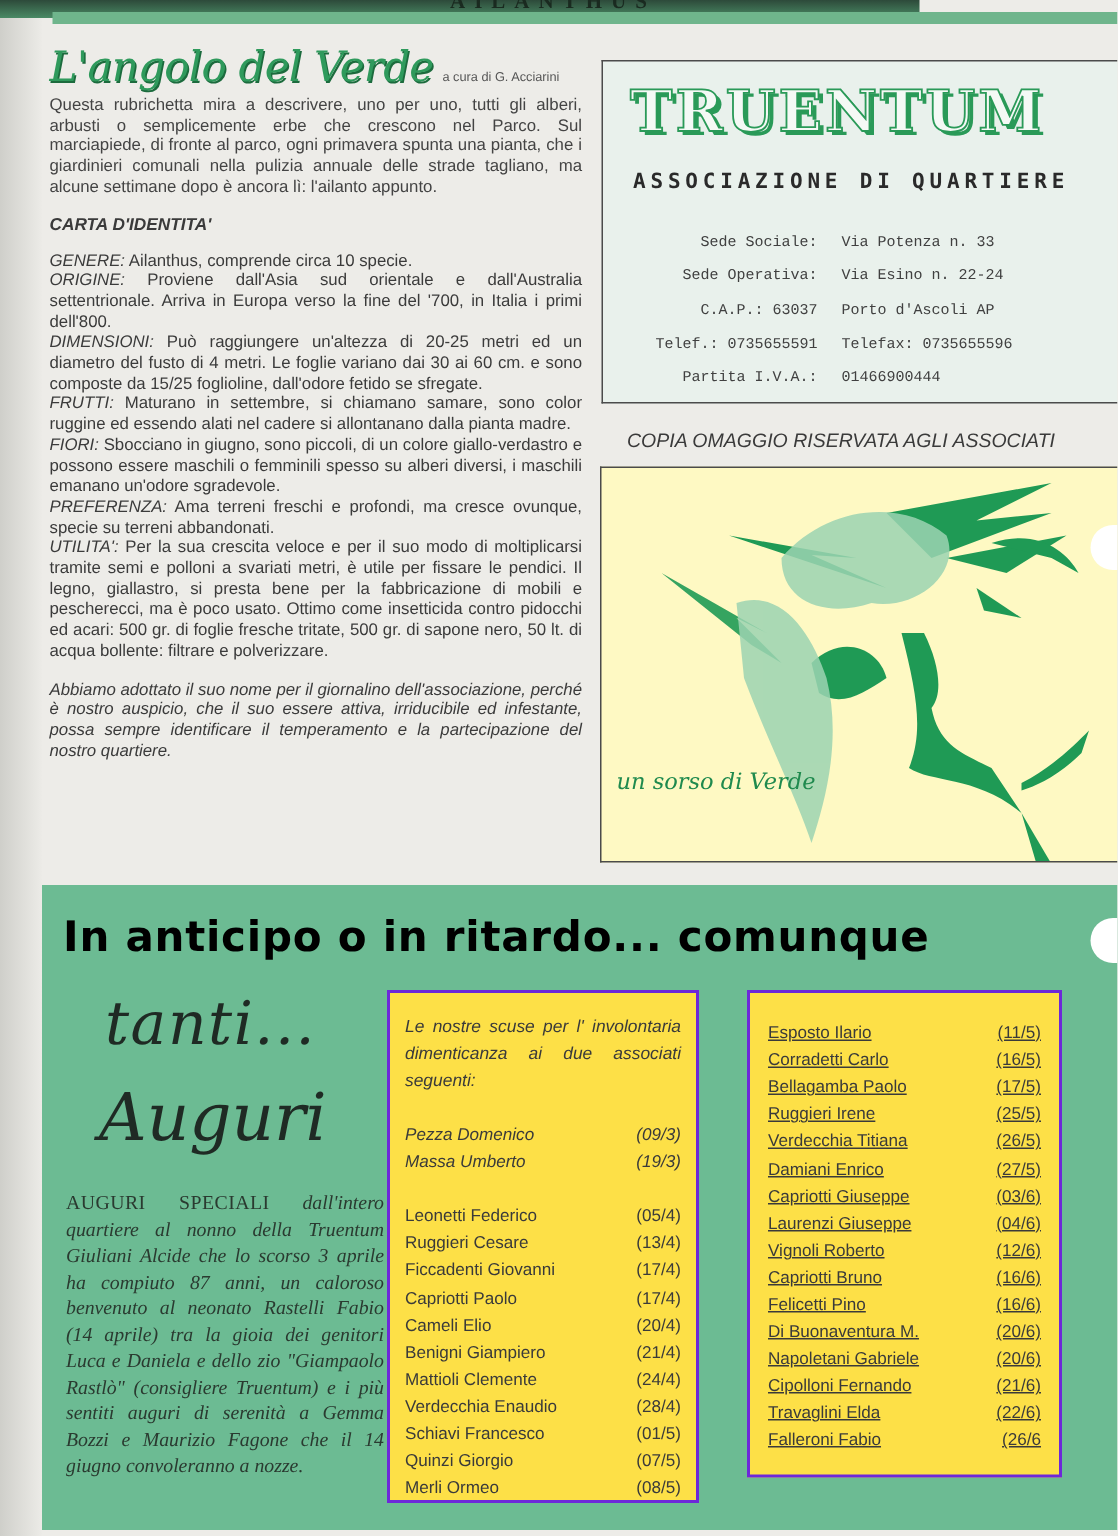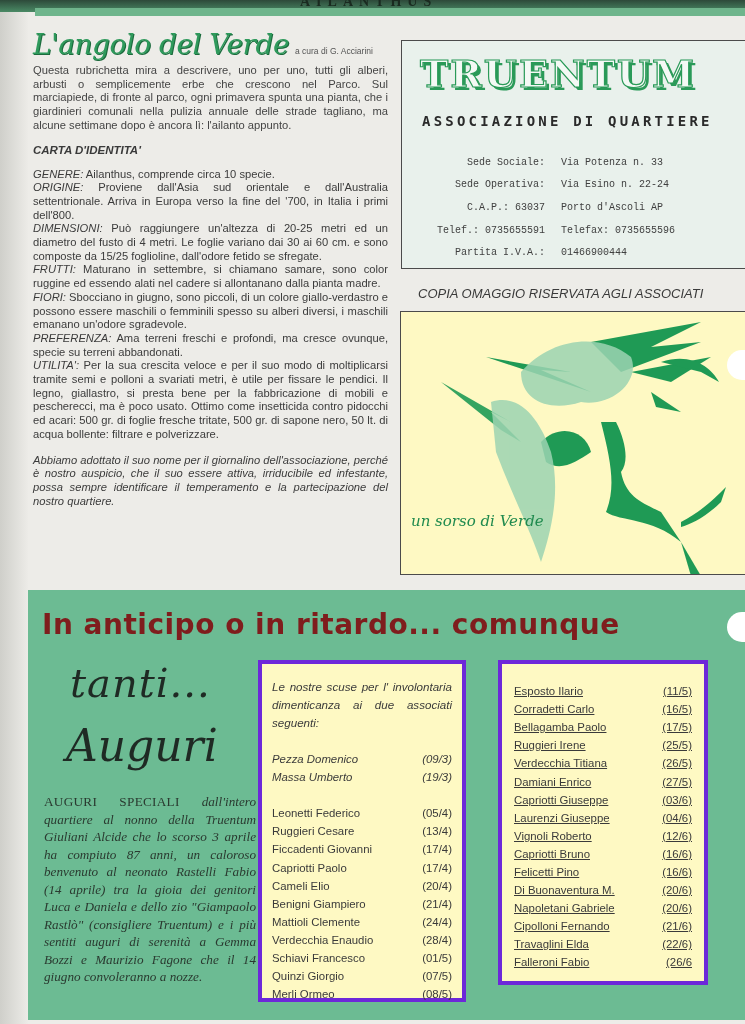--- a/index.html
+++ b/index.html
@@ -4,21 +4,21 @@
 <style>
   * { box-sizing: border-box; margin: 0; padding: 0; }
   html, body { width: 745px; height: 1024px; overflow: hidden; }
   body {
     background: #edece8;
     font-family: "Liberation Sans", sans-serif;
     color: #3a3a3a;
     position: relative;
   }
   .top-strip {
-    position: absolute; left: 0; top: 0; width: 745px; height: 12px;
+    position: absolute; left: 0; top: 0; width: 613px; height: 12px;
     background: linear-gradient(#2d4a3a, #4a8a65);
   }
   .top-strip-title {
     position: absolute; left: 300px; top: -6px;
     font-family: "Liberation Serif", serif; font-weight: bold; font-size: 14px;
     letter-spacing: 6px; color: #1a2a20;
   }
   .green-band {
     position: absolute; left: 35px; top: 8px; width: 710px; height: 8px;
     background: #6fb58c;
@@ -92,41 +92,41 @@
   }
 
   
   .auguri-section {
     position: absolute; left: 28px; top: 590px; width: 717px; height: 430px;
     background: #6cbb93;
   }
   .auguri-heading {
     position: absolute; left: 14px; top: 18px;
     font-family: "DejaVu Sans", sans-serif; font-weight: bold;
-    font-size: 28px; color: #7f1d1d; letter-spacing: 0.5px; white-space: nowrap;
+    font-size: 28px; color: #000000; letter-spacing: 0.5px; white-space: nowrap;
   }
   .tanti {
     position: absolute; left: 42px; top: 70px;
     font-family: "DejaVu Serif", serif; font-style: italic;
     font-size: 40px; color: #1f2a24; letter-spacing: 1px;
   }
   .auguri-script {
     position: absolute; left: 38px; top: 130px;
     font-family: "DejaVu Serif", serif; font-style: italic;
     font-size: 44px; color: #1f2a24;
   }
   .speciali {
     position: absolute; left: 16px; top: 203px; width: 212px;
     font-family: "Liberation Serif", serif; font-style: italic;
     font-size: 13.2px; line-height: 17.5px; text-align: justify; color: #2a3a30;
   }
   .speciali .caps { font-style: normal; letter-spacing: 0.3px; }
 
   .card {
-    position: absolute; background: #fef9c3; border: 4px solid #6d28d9;
+    position: absolute; background: #fde047; border: 2px solid #6d28d9;
     font-size: 11.4px; color: #3a3a3a;
   }
   .card-1 { left: 230px; top: 70px; width: 208px; height: 342px; padding: 14px 10px 0 10px; }
   .card-2 { left: 470px; top: 70px; width: 210px; height: 325px; padding: 18px 12px 0 12px; text-decoration: underline; }
   .card-intro { font-style: italic; font-size: 11.6px; line-height: 18px; text-align: justify; margin-bottom: 18px; }
   .row { display: flex; justify-content: space-between; height: 18.1px; align-items: center; }
   .row.italic { font-style: italic; }
   .gap { height: 18px; }
 </style>
 </head>

